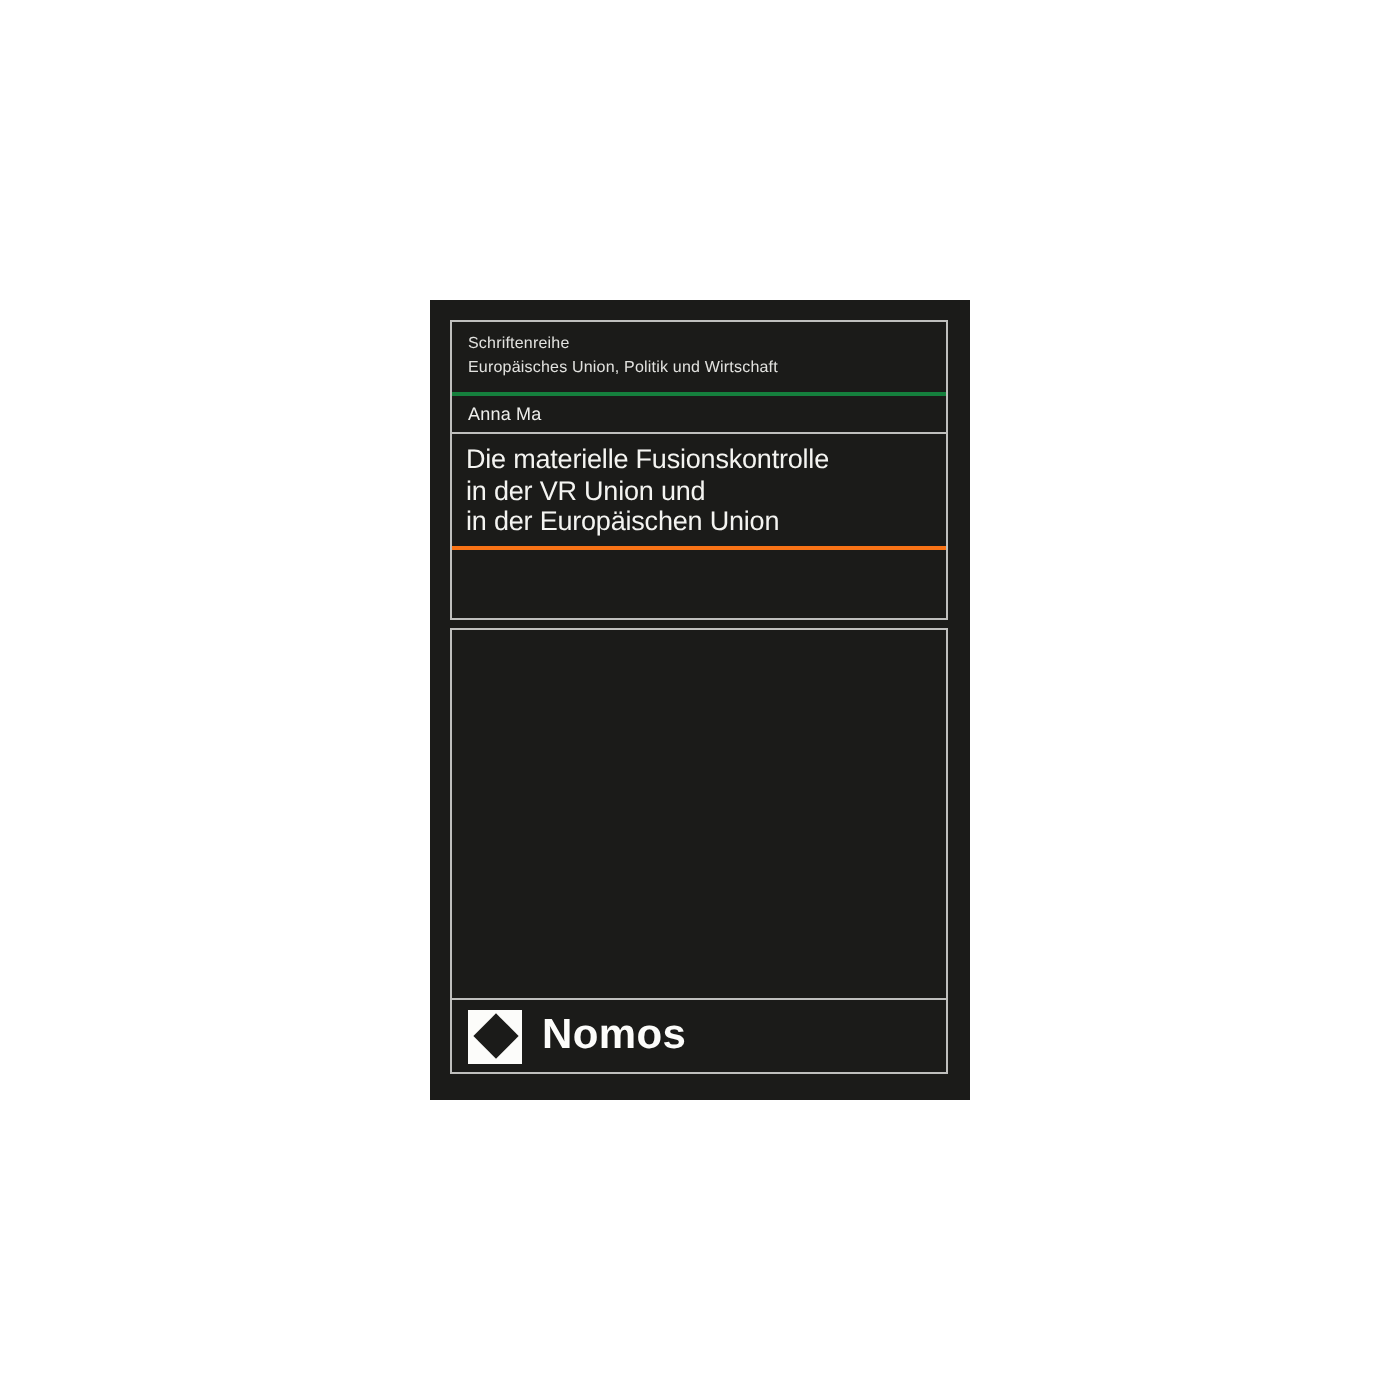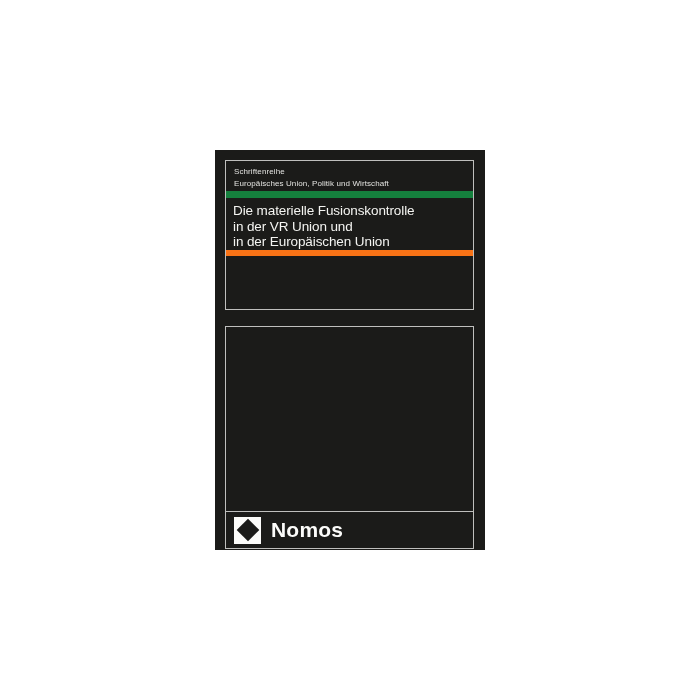--- a/index.html
+++ b/index.html
@@ -29,26 +29,26 @@
     border: 1px solid #bfbfbd;
     box-sizing: border-box;
     display: flex;
     flex-direction: column;
   }
   .frame-top {
     top: 10px;
     height: 150px;
   }
   .frame-bottom {
-    top: 176px;
+    top: 164px;
     height: 223px;
   }
   .sec-series {
     height: 37px;
-    border-bottom: 7px solid #15803d;
+    border-bottom: 2px solid #15803d;
     box-sizing: border-box;
     padding: 5px 6px 0 8px;
     color: #e2e2df;
     font-size: 8px;
     line-height: 11.5px;
     letter-spacing: 0.1px;
   }
   .sec-author {
     height: 19px;
     border-bottom: 1px solid #bfbfbd;
@@ -56,21 +56,21 @@
     display: flex;
     align-items: center;
     padding-left: 8px;
     color: #ededea;
     font-size: 9px;
     font-weight: 500;
     letter-spacing: 0.1px;
   }
   .sec-title {
     height: 58px;
-    border-bottom: 6px solid #f97316;
+    border-bottom: 2px solid #f97316;
     box-sizing: border-box;
     padding: 5px 4px 0 7px;
     color: #f4f4f1;
     font-size: 13.5px;
     line-height: 15.5px;
     font-weight: 500;
     letter-spacing: -0.1px;
   }
   .sec-title div { white-space: nowrap; }
   .sec-spacer { flex: 1; }
@@ -113,20 +113,23 @@
 </head>
 <body>
 
 <div class="book-cover">
 
   <div class="frame frame-top">
     <div class="sec-series">
       <div>Schriftenreihe</div>
       <div>Europäisches Union, Politik und Wirtschaft</div>
     </div>
+    <div class="sec-author">
+      <span>Anna Ma</span>
+    </div>
     <div class="sec-title">
       <div>Die materielle Fusionskontrolle</div>
       <div>in der VR Union und</div>
       <div>in der Europäischen Union</div>
     </div>
     <div class="sec-spacer"></div>
   </div>
 
   <div class="frame frame-bottom">
     <div class="panel-empty"></div>

